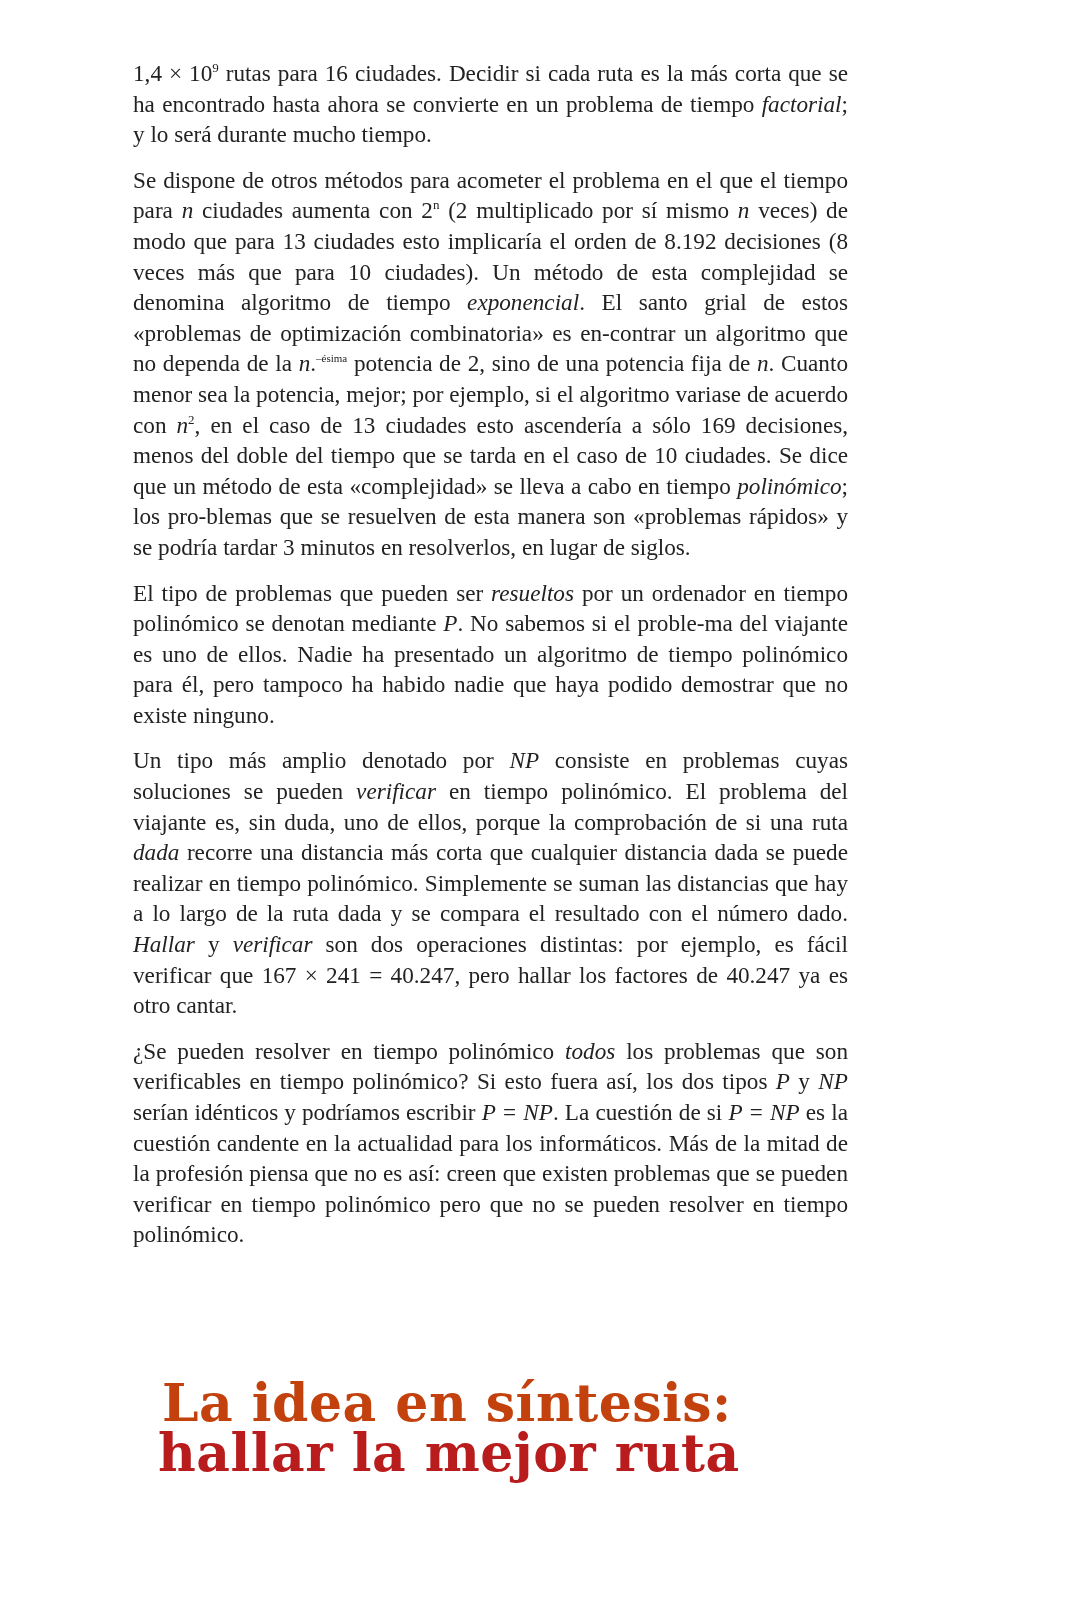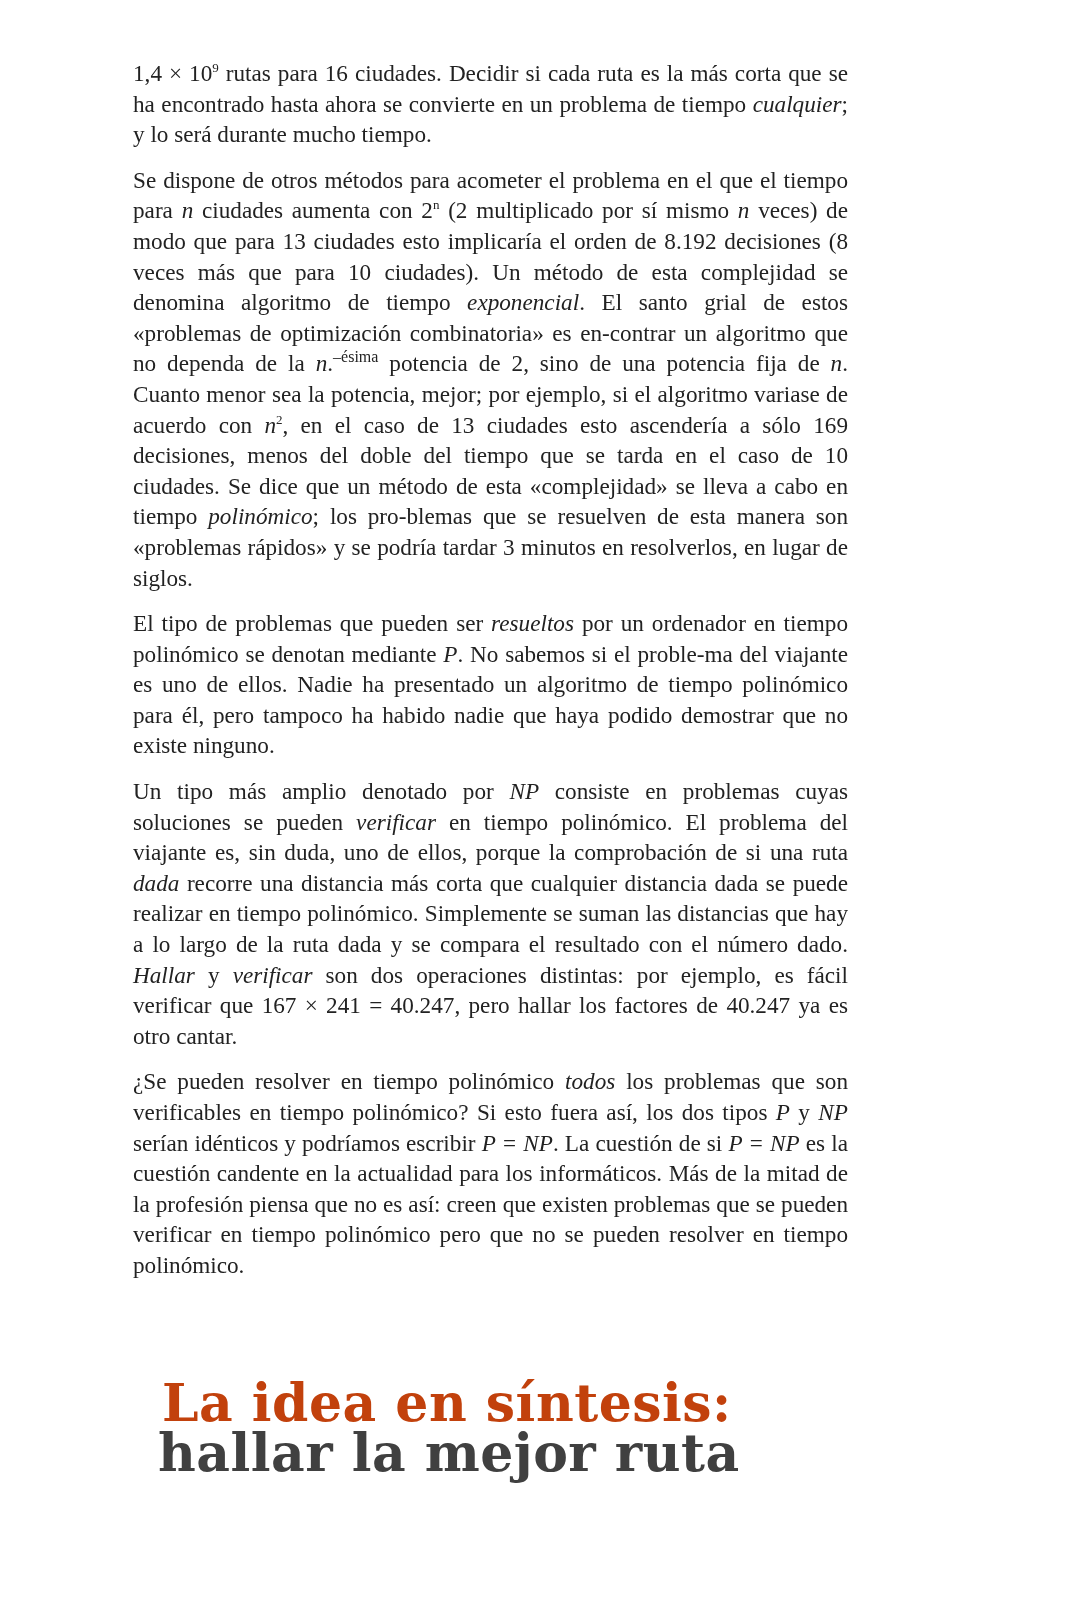--- a/index.html
+++ b/index.html
@@ -9,40 +9,40 @@
     font-family: "Liberation Serif", "DejaVu Serif", serif;
     font-size: 23.2px;
     line-height: 30.6px;
     color: #222222;
     text-align: justify;
     hyphens: manual;
     margin: 0 0 15px 0;
   }
   .para em { font-style: italic; }
   .para sup { font-size: 13px; line-height: 0; vertical-align: 9px; }
-  .para sup.small { font-size: 16px; }
+  .para sup.small { font-size: 11px; }
   .heading { position: absolute; left: 162px; top: 1378px; width: 720px; }
   .heading .h1, .heading .h2 {
     font-family: "DejaVu Serif", "Liberation Serif", serif;
     font-weight: bold;
     font-size: 52px;
     line-height: 50px;
     letter-spacing: 0.5px;
     white-space: nowrap;
   }
   .heading .h1 { color: #7b7b7b; }
   .heading .h2 { color: #9c9c9c; margin-left: -4px; }
 </style>
 </head>
 <body>
 
 <div class="page">
-  <p class="para"><span>1,4 × 10</span><sup>9</sup><span> rutas para 16 ciudades. Decidir si cada ruta es la más corta que se ha encontrado hasta ahora se convierte en un problema de tiempo </span><em>cualquier</em><span>; y lo será durante mucho tiempo.</span></p>
+  <p class="para"><span>1,4 × 10</span><sup>9</sup><span> rutas para 16 ciudades. Decidir si cada ruta es la más corta que se ha encontrado hasta ahora se convierte en un problema de tiempo </span><em>factorial</em><span>; y lo será durante mucho tiempo.</span></p>
   <p class="para"><span>Se dispone de otros métodos para acometer el problema en el que el tiempo para </span><em>n</em><span> ciudades aumenta con 2</span><sup>n</sup><span> (2 multiplicado por sí mismo </span><em>n</em><span> veces) de modo que para 13 ciudades esto implicaría el orden de 8.192 decisiones (8 veces más que para 10 ciudades). Un método de esta complejidad se denomina algoritmo de tiempo </span><em>exponencial</em><span>. El santo grial de estos «problemas de optimización combinatoria» es en-contrar un algoritmo que no dependa de la </span><em>n</em><span>.</span><sup class="small">–ésima</sup><span> potencia de 2, sino de una potencia fija de </span><em>n</em><span>. Cuanto menor sea la potencia, mejor; por ejemplo, si el algoritmo variase de acuerdo con </span><em>n</em><sup>2</sup><span>, en el caso de 13 ciudades esto ascendería a sólo 169 decisiones, menos del doble del tiempo que se tarda en el caso de 10 ciudades. Se dice que un método de esta «complejidad» se lleva a cabo en tiempo </span><em>polinómico</em><span>; los pro-blemas que se resuelven de esta manera son «problemas rápidos» y se podría tardar 3 minutos en resolverlos, en lugar de siglos.</span></p>
   <p class="para"><span>El tipo de problemas que pueden ser </span><em>resueltos</em><span> por un ordenador en tiempo polinómico se denotan mediante </span><em>P</em><span>. No sabemos si el proble-ma del viajante es uno de ellos. Nadie ha presentado un algoritmo de tiempo polinómico para él, pero tampoco ha habido nadie que haya podido demostrar que no existe ninguno.</span></p>
   <p class="para"><span>Un tipo más amplio denotado por </span><em>NP</em><span> consiste en problemas cuyas soluciones se pueden </span><em>verificar</em><span> en tiempo polinómico. El problema del viajante es, sin duda, uno de ellos, porque la comprobación de si una ruta </span><em>dada</em><span> recorre una distancia más corta que cualquier distancia dada se puede realizar en tiempo polinómico. Simplemente se suman las distancias que hay a lo largo de la ruta dada y se compara el resultado con el número dado. </span><em>Hallar</em><span> y </span><em>verificar</em><span> son dos operaciones distintas: por ejemplo, es fácil verificar que 167 × 241 = 40.247, pero hallar los factores de 40.247 ya es otro cantar.</span></p>
   <p class="para"><span>¿Se pueden resolver en tiempo polinómico </span><em>todos</em><span> los problemas que son verificables en tiempo polinómico? Si esto fuera así, los dos tipos </span><em>P</em><span> y </span><em>NP</em><span> serían idénticos y podríamos escribir </span><em>P = NP</em><span>. La cuestión de si </span><em>P = NP</em><span> es la cuestión candente en la actualidad para los informáticos. Más de la mitad de la profesión piensa que no es así: creen que existen problemas que se pueden verificar en tiempo polinómico pero que no se pueden resolver en tiempo polinómico.</span></p>
 </div>
 
 <div class="heading">
   <div class="h1" style="color: #c2410c;">La idea en síntesis:</div>
-  <div class="h2" style="color: #404040;">hallar la mejor ruta</div>
+  <div class="h2" style="color: #b91c1c;">hallar la mejor ruta</div>
 </div>
 
 </body></html>

